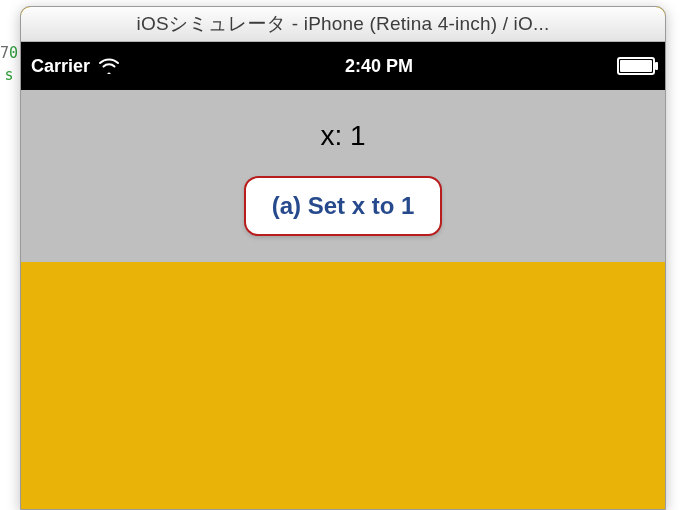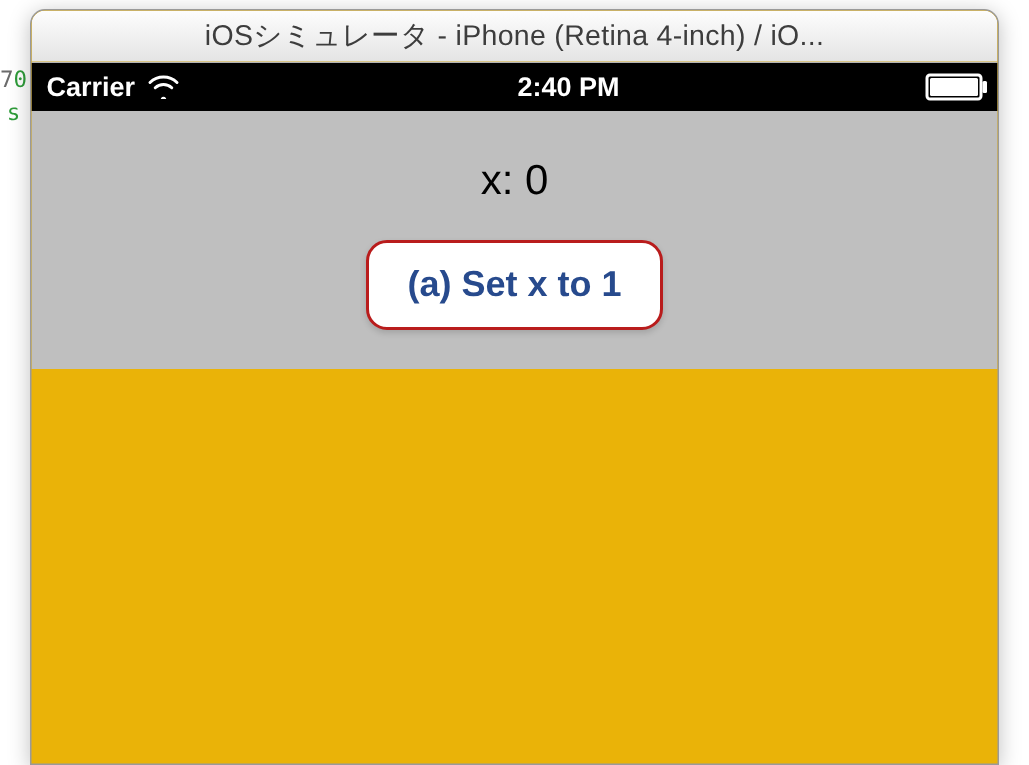--- a/index.html
+++ b/index.html
@@ -52,21 +52,21 @@
     justify-content: center;
     font-size: 19px;
     color: #3d3d3d;
     letter-spacing: 0.2px;
     border-top-left-radius: 9px;
     border-top-right-radius: 9px;
   }
 
   
   .statusbar {
-    height: 32px;
+    height: 48px;
     background: #000;
     color: #fff;
     display: flex;
     align-items: center;
     justify-content: space-between;
     padding: 0 10px;
     font-weight: 600;
     font-size: 18px;
   }
   .statusbar .left {
@@ -179,20 +179,20 @@
     </div>
     <div class="center">2:40 PM</div>
     <div class="right">
       <span class="battery">
           <span class="fill"></span>
         </span>
     </div>
   </div>
 
   <div class="app">
-    <div class="x-label">x: 0</div>
+    <div class="x-label">x: 1</div>
 
     <button class="btn">(a) Set x to 1</button>
 
 
   </div>
 
 </div>
 
 </body></html>

